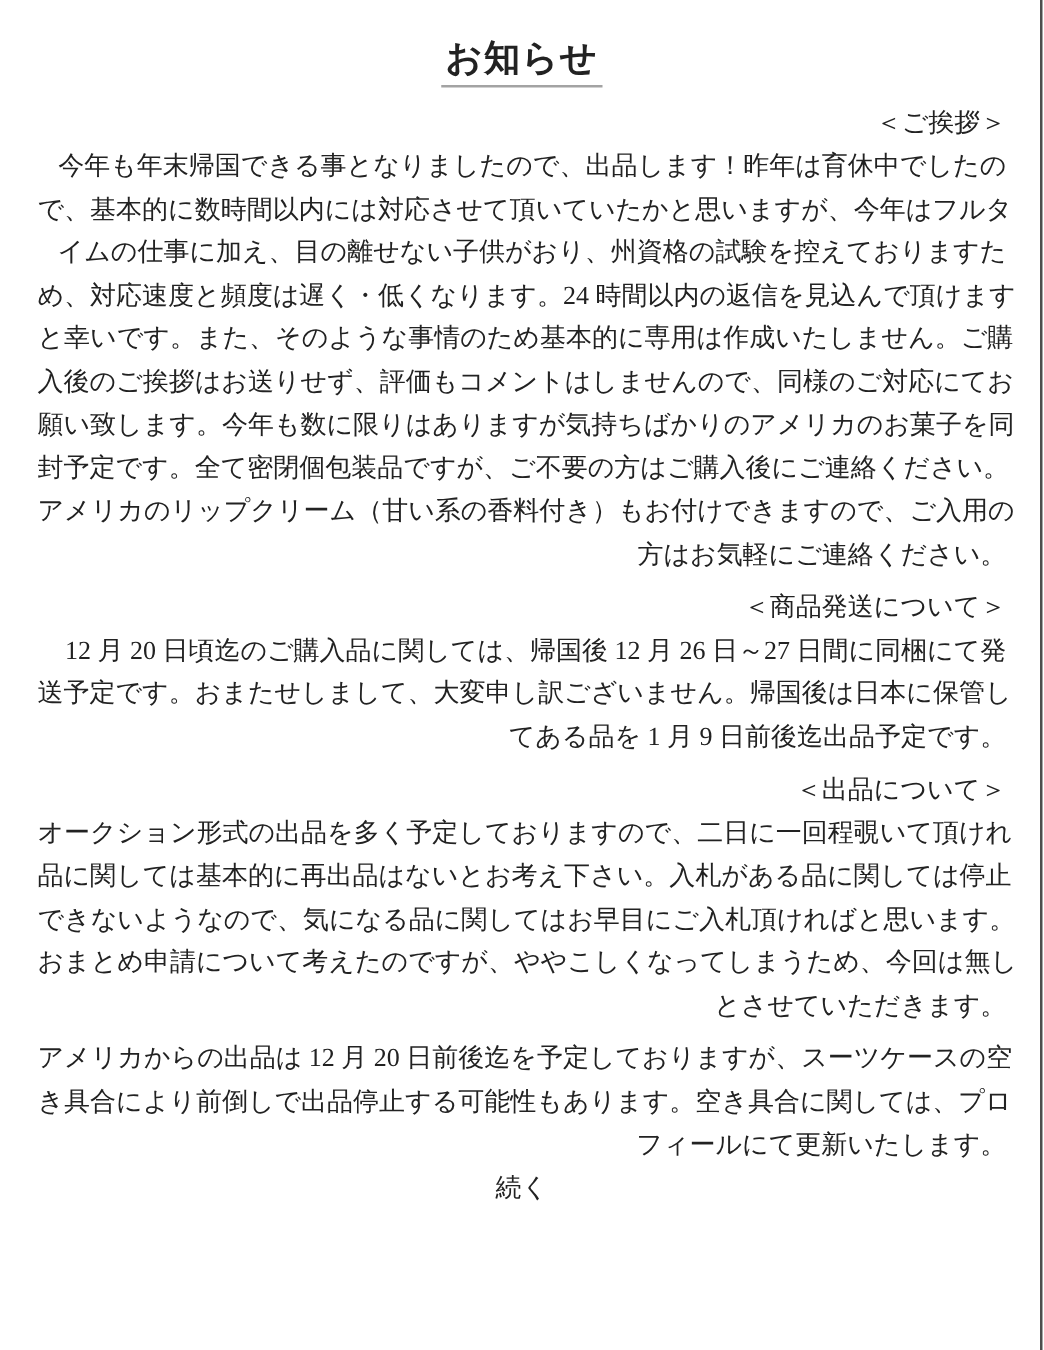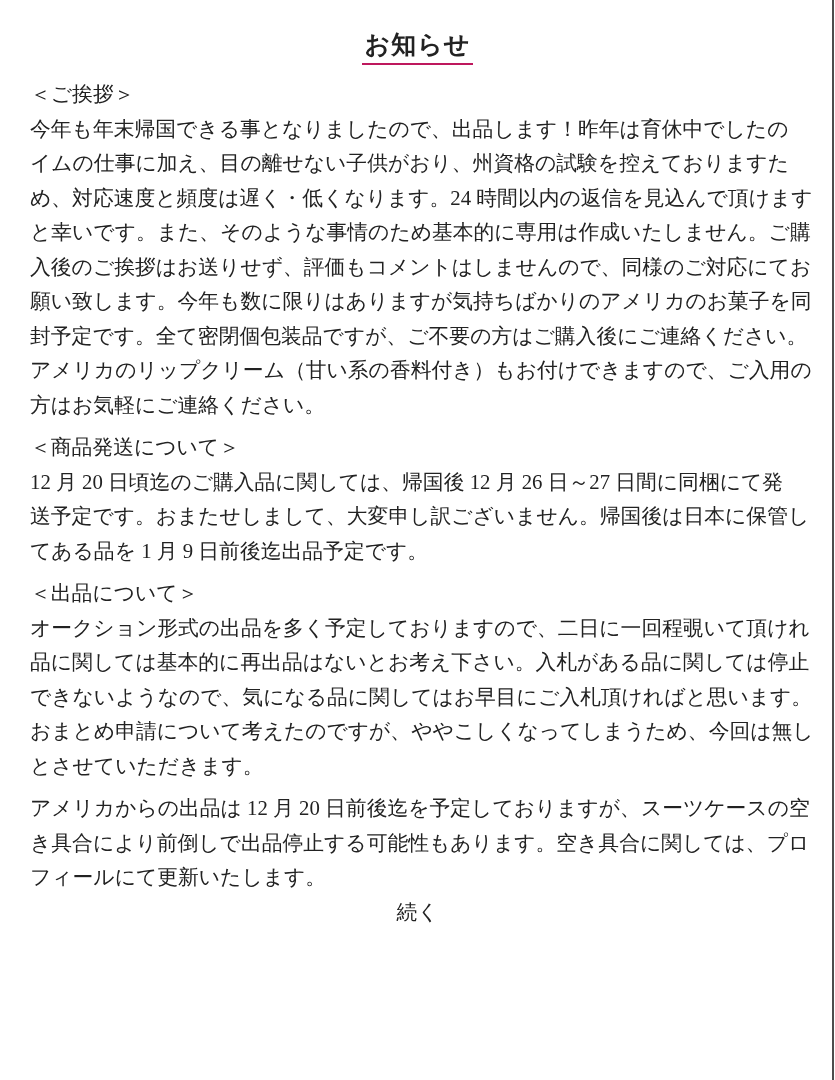--- a/index.html
+++ b/index.html
@@ -19,39 +19,40 @@
     position: absolute;
     inset: 0;
     background: #ffffff;
   }
   .doc-title-wrap {
     margin-top: 30px;
     text-align: center;
   }
   .doc-title {
     display: inline-block;
-    font-size: 25px;
+    font-size: 29px;
     font-weight: bold;
     letter-spacing: 1px;
-    border-bottom: 2px solid #be185d;
+    border-bottom: 2px solid #a3a3a3;
     padding: 0 3px 3px 3px;
     line-height: 1.2;
   }
   .doc-body {
     margin-left: 30px;
     width: 775px;
     margin-top: 12px;
     font-size: 20.8px;
     line-height: 34.5px;
   }
   .section { margin-top: 0; }
   .section.gap { margin-top: 8px; }
   .heading, .line {
     white-space: nowrap;
     height: 34.5px;
+    text-align: right;
   }
   .footer-line {
     text-align: center;
     height: 34.5px;
     white-space: nowrap;
   }
   .edge-line {
     position: absolute;
     top: 0;
     bottom: 0;
@@ -67,20 +68,21 @@
 
   <div class="doc-title-wrap">
     <span class="doc-title">お知らせ</span>
   </div>
 
   <div class="doc-body">
 
     <div class="section">
       <div class="heading">＜ご挨拶＞</div>
       <div class="line">今年も年末帰国できる事となりましたので、出品します！昨年は育休中でしたの</div>
+      <div class="line">で、基本的に数時間以内には対応させて頂いていたかと思いますが、今年はフルタ</div>
       <div class="line">イムの仕事に加え、目の離せない子供がおり、州資格の試験を控えておりますた</div>
       <div class="line">め、対応速度と頻度は遅く・低くなります。24 時間以内の返信を見込んで頂けます</div>
       <div class="line">と幸いです。また、そのような事情のため基本的に専用は作成いたしません。ご購</div>
       <div class="line">入後のご挨拶はお送りせず、評価もコメントはしませんので、同様のご対応にてお</div>
       <div class="line">願い致します。今年も数に限りはありますが気持ちばかりのアメリカのお菓子を同</div>
       <div class="line">封予定です。全て密閉個包装品ですが、ご不要の方はご購入後にご連絡ください。</div>
       <div class="line">アメリカのリップクリーム（甘い系の香料付き）もお付けできますので、ご入用の</div>
       <div class="line">方はお気軽にご連絡ください。</div>
     </div>
 

